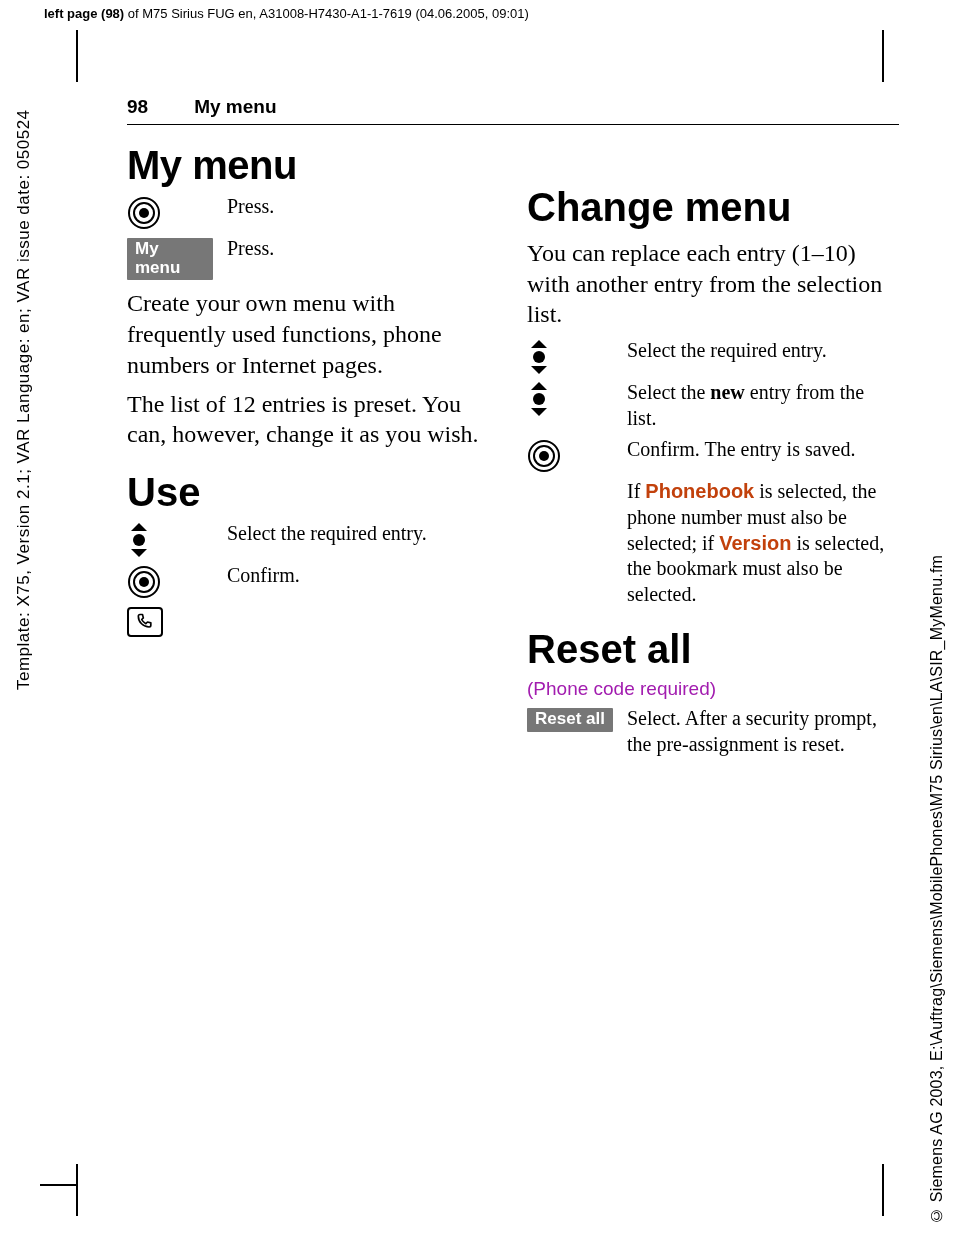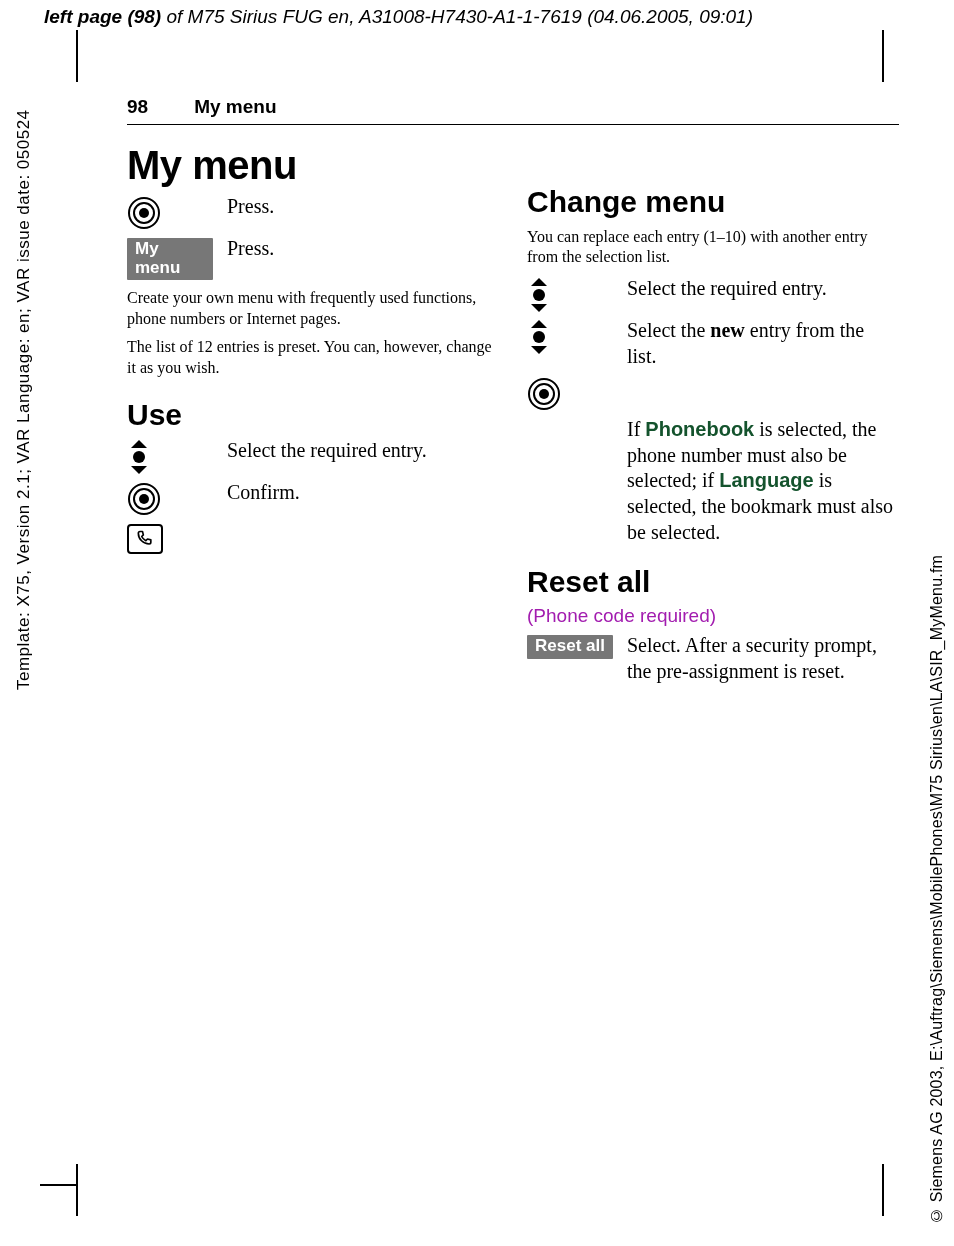--- a/index.html
+++ b/index.html
@@ -9,23 +9,22 @@
     font-family: Georgia, 'Times New Roman', serif;
     background: #fff;
     color: #000;
     position: relative;
     overflow: hidden;
   }
   .top-meta {
     position: absolute;
     top: 6px;
     left: 44px;
-    font-size: 19px;
-    font-family: Arial, sans-serif;
-    font-style: italic;
+    font-size: 13px;
+    font-family: Arial, sans-serif;
   }
   .top-meta b { font-weight: 700; }
   .left-meta {
     position: absolute;
     top: 30px;
     left: 14px;
     writing-mode: vertical-rl;
     text-orientation: mixed;
     transform: rotate(180deg);
     font-family: Arial, sans-serif;
@@ -81,36 +80,36 @@
   h1 {
     font-family: Arial, sans-serif;
     font-weight: 800;
     font-size: 40px;
     margin-bottom: 6px;
     letter-spacing: -0.5px;
   }
   h2 {
     font-family: Arial, sans-serif;
     font-weight: 800;
-    font-size: 30px;
+    font-size: 40px;
     margin-top: 20px;
     margin-bottom: 6px;
   }
   p.body {
-    font-size: 16px;
+    font-size: 24px;
     line-height: 1.28;
     margin: 8px 0;
   }
   .sub {
     font-family: Arial, sans-serif;
     font-size: 19px;
     color: #a21caf;
     margin: 2px 0 6px 0;
   }
-  .gray-em { color: #14532d; font-family: Arial, sans-serif; font-weight: 600; }
+  .gray-em { color: #c2410c; font-family: Arial, sans-serif; font-weight: 600; }
 
   .row {
     display: flex;
     align-items: flex-start;
     margin: 6px 0;
     gap: 14px;
   }
   .row .iconcell {
     width: 86px;
     flex: 0 0 86px;
@@ -262,26 +261,27 @@
       </div>
 
       <div class="row">
         <div class="iconcell">
           <svg width="34" height="34" viewBox="0 0 34 34">
             <circle cx="17" cy="17" r="15" fill="none" stroke="#000" stroke-width="2"></circle>
             <circle cx="17" cy="17" r="10" fill="none" stroke="#000" stroke-width="2"></circle>
             <circle cx="17" cy="17" r="5" fill="#000"></circle>
           </svg>
         </div>
+        <div class="txt">Confirm. The entry is saved.</div>
       </div>
 
       <div class="row">
         <div class="iconcell"></div>
         <div class="txt">
-          <span>If </span><span class="gray-em">Phonebook</span><span> is selected, the phone number must also be selected; if </span><span class="gray-em">Language</span><span> is selected, the bookmark must also be selected.</span>
+          <span>If </span><span class="gray-em">Phonebook</span><span> is selected, the phone number must also be selected; if </span><span class="gray-em">Version</span><span> is selected, the bookmark must also be selected.</span>
         </div>
       </div>
 
       <h2>Reset all</h2>
       <p class="sub">(Phone code required)</p>
 
       <div class="row">
         <div class="iconcell">
           <span class="softkey">Reset all</span>
         </div>

